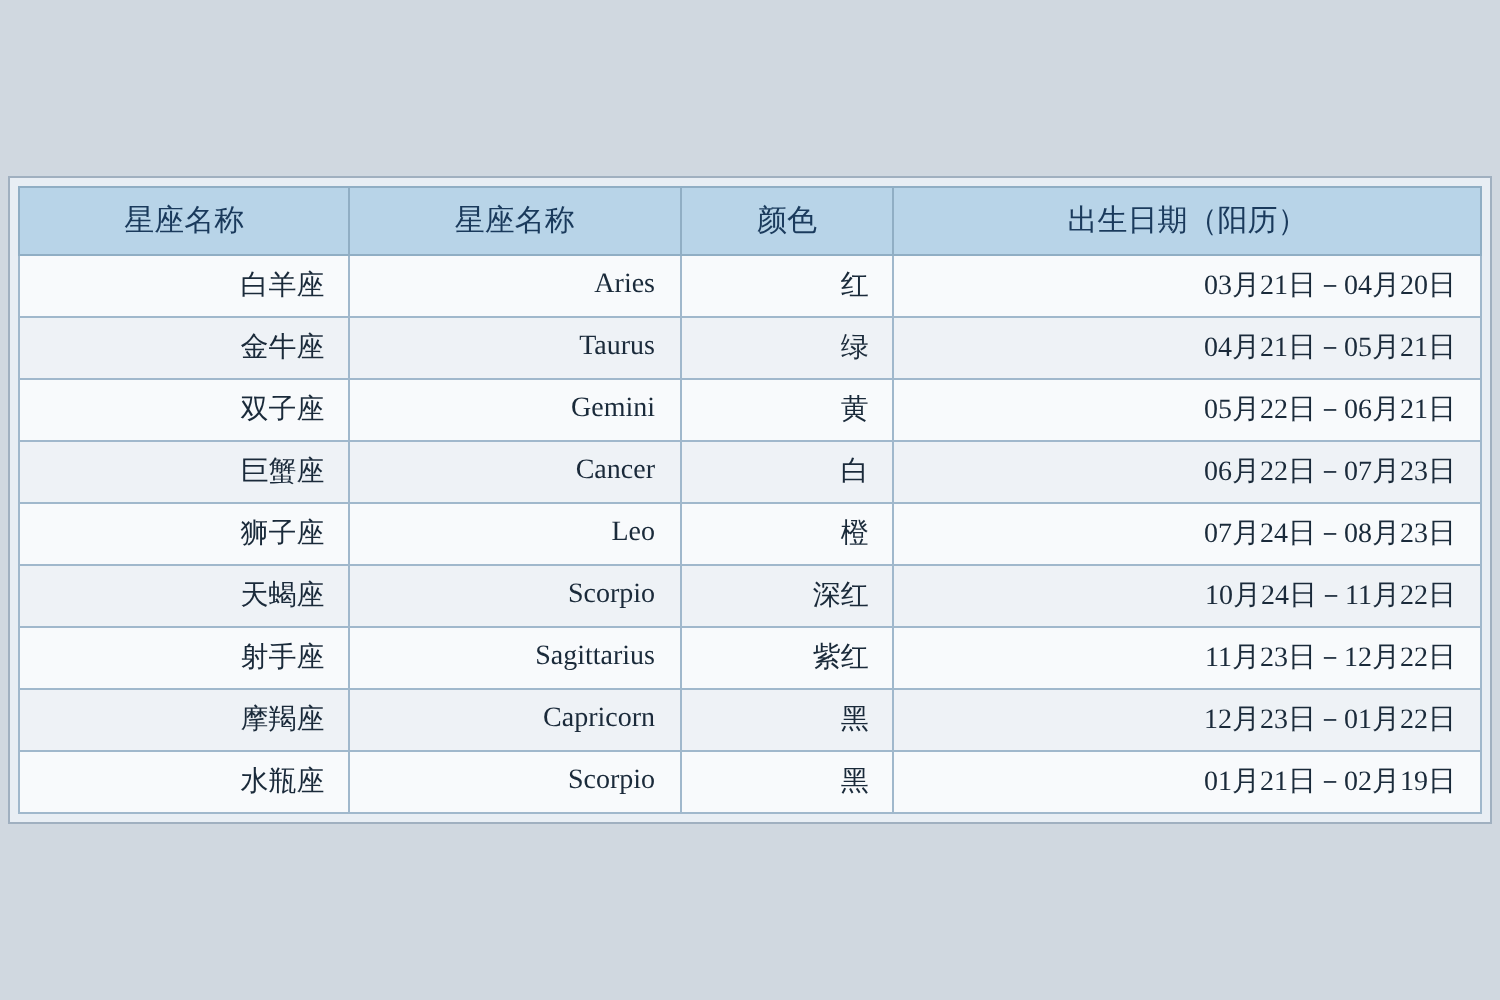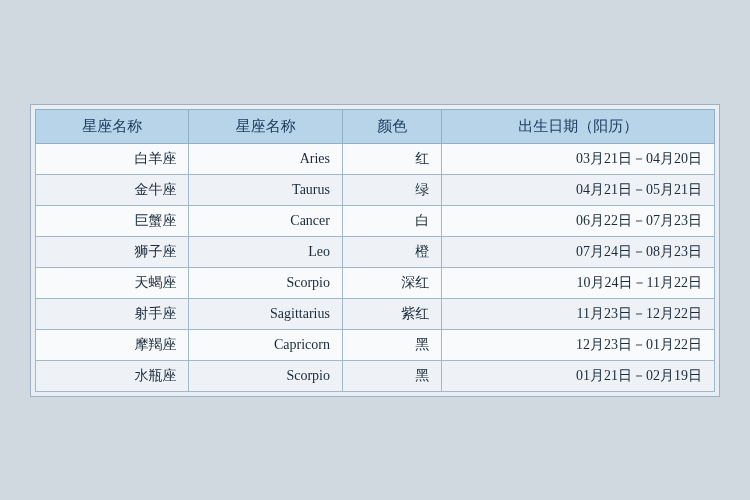--- a/index.html
+++ b/index.html
@@ -19,21 +19,21 @@
     }
 
     .table-container {
       background-color: #e8eef4;
       border: 1px solid #a0b0c0;
       padding: 4px;
     }
 
     table {
       border-collapse: collapse;
-      width: 680px;
+      width: 732px;
       background-color: #d946ef;
       border-radius: 19px;
     }
 
     th {
       background-color: #b8d4e8;
       border: 1px solid #90aec4;
       padding: 7px 12px;
       text-align: center;
       font-size: 15px;
@@ -74,20 +74,26 @@
           <td>红</td>
           <td>03月21日－04月20日</td>
         </tr>
         <tr>
           <td>金牛座</td>
           <td>Taurus</td>
           <td>绿</td>
           <td>04月21日－05月21日</td>
         </tr>
         <tr>
+          <td>双子座</td>
+          <td>Gemini</td>
+          <td>黄</td>
+          <td>05月22日－06月21日</td>
+        </tr>
+        <tr>
           <td>巨蟹座</td>
           <td>Cancer</td>
           <td>白</td>
           <td>06月22日－07月23日</td>
         </tr>
         <tr>
           <td>狮子座</td>
           <td>Leo</td>
           <td>橙</td>
           <td>07月24日－08月23日</td>

